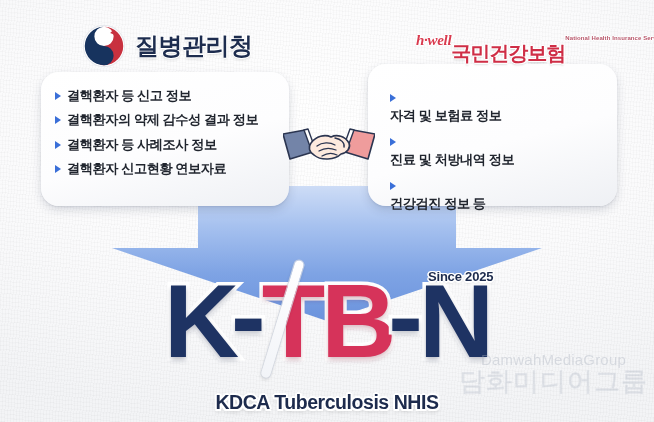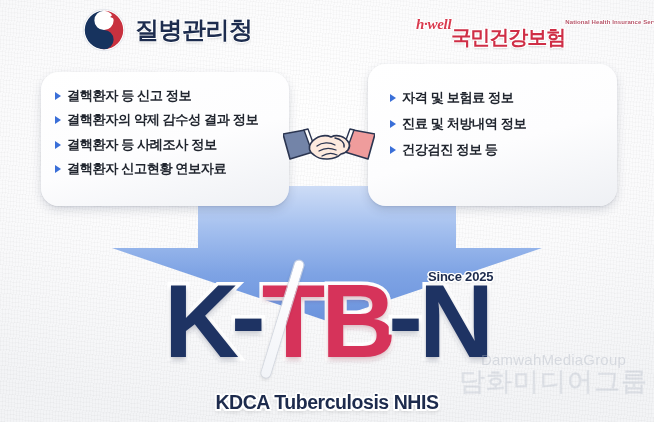--- a/index.html
+++ b/index.html
@@ -17,21 +17,21 @@
   #stage::before{
     content:"";position:absolute;inset:0;z-index:0;pointer-events:none;
     background-image:
       repeating-linear-gradient(94deg, rgba(0,0,0,0.022) 0px, rgba(0,0,0,0.022) 1px, rgba(255,255,255,0) 1px, rgba(255,255,255,0) 3px),
       repeating-linear-gradient(6deg, rgba(0,0,0,0.018) 0px, rgba(0,0,0,0.018) 1px, rgba(255,255,255,0) 1px, rgba(255,255,255,0) 4px),
       repeating-linear-gradient(170deg, rgba(0,0,0,0.012) 0px, rgba(0,0,0,0.012) 1px, rgba(255,255,255,0) 1px, rgba(255,255,255,0) 5px);
     opacity:.85;
   }
 
   
-  .logo-row{position:absolute;top:0;left:0;width:652px;height:62px;z-index:6;}
+  .logo-row{position:absolute;top:16px;left:0;width:652px;height:62px;z-index:6;}
 
   .kdca-logo{position:absolute;left:82px;top:8px;display:flex;align-items:center;gap:9px;}
   .taeguk{width:44px;height:44px;position:relative;flex:0 0 auto;}
   .kdca-name{
     font-size:24px;font-weight:700;color:#1d2c4e;letter-spacing:-0.5px;
     text-shadow:0 1px 0 #fff,0 -1px 0 #fff,1px 0 0 #fff,-1px 0 0 #fff,0 2px 3px rgba(0,0,0,.12);
     white-space:nowrap;
   }
 
   .nhis-logo{position:absolute;left:413px;top:5px;display:flex;align-items:flex-end;gap:3px;}
@@ -69,21 +69,21 @@
   }
   #card-left{left:41px;top:72px;width:248px;height:134px;padding:16px 10px 10px 14px;}
   #card-right{left:368px;top:64px;width:249px;height:142px;padding:26px 10px 10px 22px;}
 
   .bullet-list{list-style:none;margin:0;padding:0;}
   .bullet-list li{
     display:flex;align-items:flex-start;gap:6px;
     font-size:13.2px;color:#20252e;font-weight:600;letter-spacing:-.45px;
     line-height:1.2;margin-bottom:8.5px;white-space:nowrap;
   }
-  #card-right .bullet-list li{margin-bottom:10px;}
+  #card-right .bullet-list li{margin-bottom:10px;flex-direction:column;}
   .tri{
     flex:0 0 auto;width:0;height:0;margin-top:4px;
     border-left:6px solid #3a6fd8;
     border-top:4px solid transparent;
     border-bottom:4px solid transparent;
   }
 
   
   #big-arrow{
     position:absolute;z-index:2;left:112px;top:186px;width:430px;height:135px;

